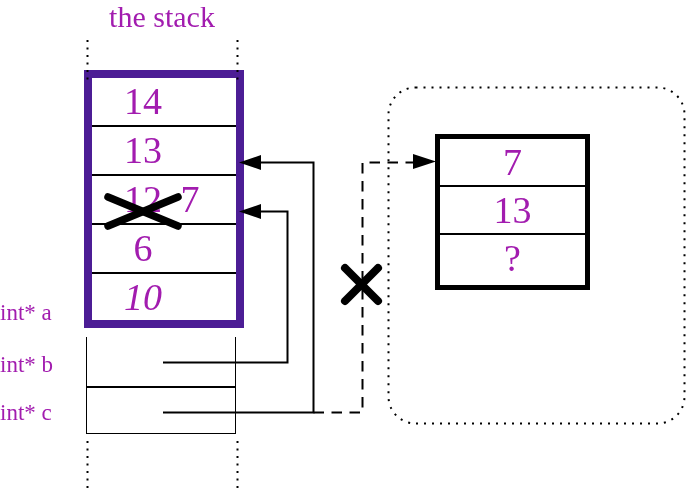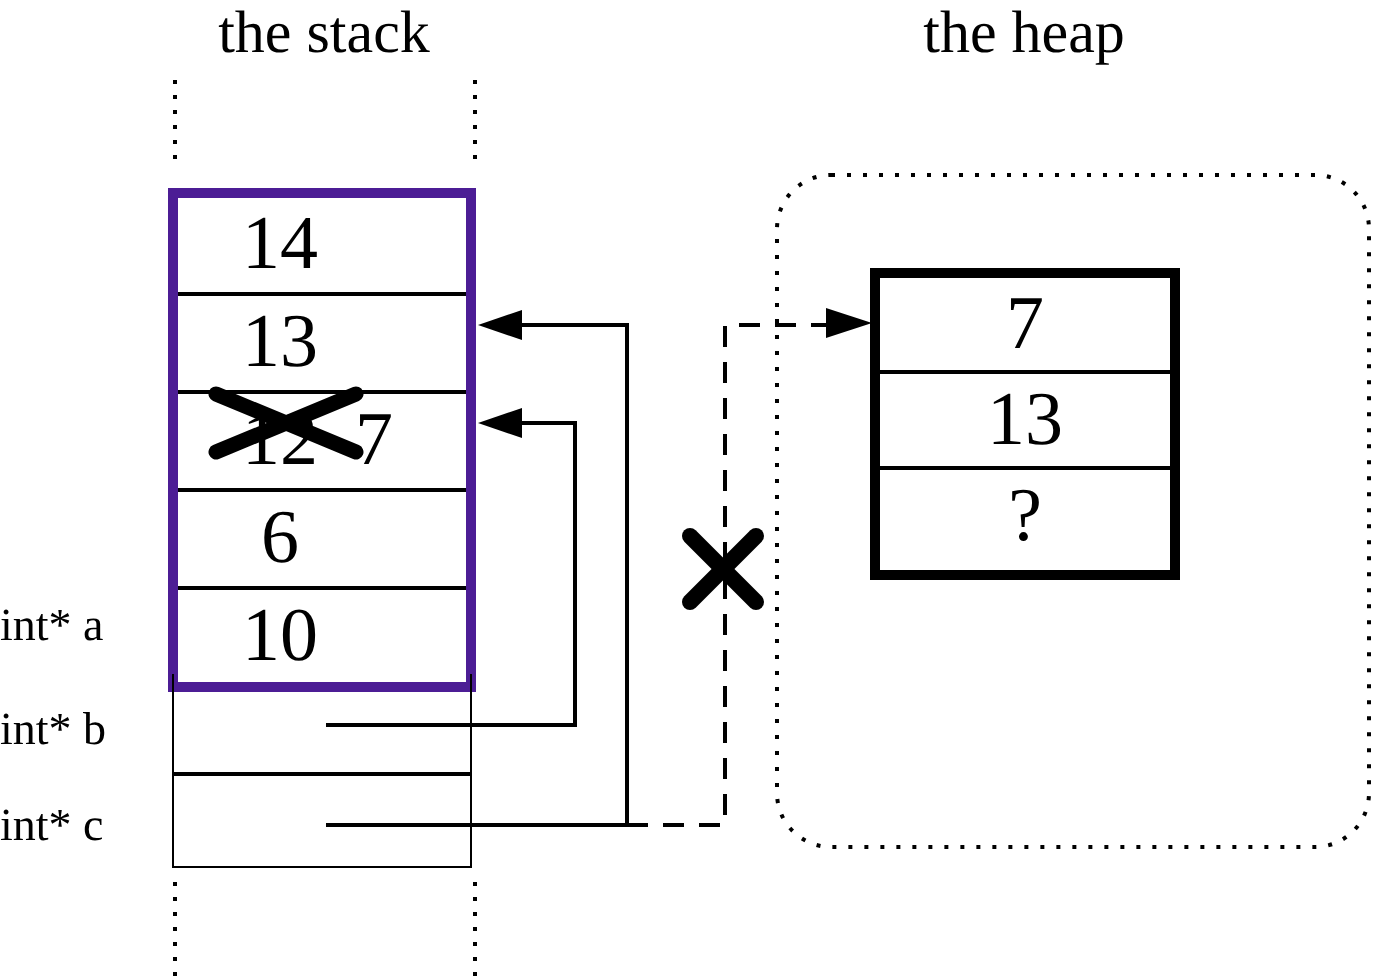--- a/index.html
+++ b/index.html
@@ -2,51 +2,51 @@
 <html><head>
 <meta charset="utf-8">
 <style>
   html, body { margin: 0; padding: 0; background: #ffffff; }
   .canvas {
     position: relative;
     width: 692px;
     height: 489px;
     background: #ffffff;
     font-family: "Liberation Serif", "DejaVu Serif", serif;
-    color: #000000;
+    color: #a21caf;
     overflow: hidden;
   }
   .title {
     position: absolute;
     top: 0;
     font-size: 30px;
     line-height: 34px;
     text-align: center;
     white-space: nowrap;
   }
   .stack-title { left: 87px;  width: 150px; }
   .heap-title  { left: 437px; width: 150px; }
 
   
   .stack-box {
     position: absolute;
-    left: 84px; top: 94px;
+    left: 84px; top: 70px;
     width: 144px; height: 242px;
-    border: 5px solid #4c1d95;
+    border: 8px solid #4c1d95;
     display: flex;
     flex-direction: column;
   }
   .stack-row {
     position: relative;
     height: 47px;
     border-bottom: 2px solid #000;
     font-size: 38px;
     line-height: 46px;
   }
-  .stack-row:last-child { border-bottom: none; height: 46px; }
+  .stack-row:last-child { border-bottom: none; height: 46px; font-style: italic; }
   .cell-num {
     display: block;
     width: 102px;
     text-align: center;
   }
   .new-val {
     position: absolute;
     left: 78px; top: 0;
     width: 40px;
     text-align: center;
@@ -102,21 +102,20 @@
     pointer-events: none;
     z-index: 5;
   }
 </style>
 </head>
 <body>
 
 <div class="canvas">
 
   <div class="title stack-title">the stack</div>
-  <div class="title heap-title">the heap</div>
 
   <div class="stack-box">
     <div class="stack-row">
       <span class="cell-num">14</span>
     </div>
     <div class="stack-row">
       <span class="cell-num">13</span>
     </div>
     <div class="stack-row">
       <span class="cell-num">12</span>

